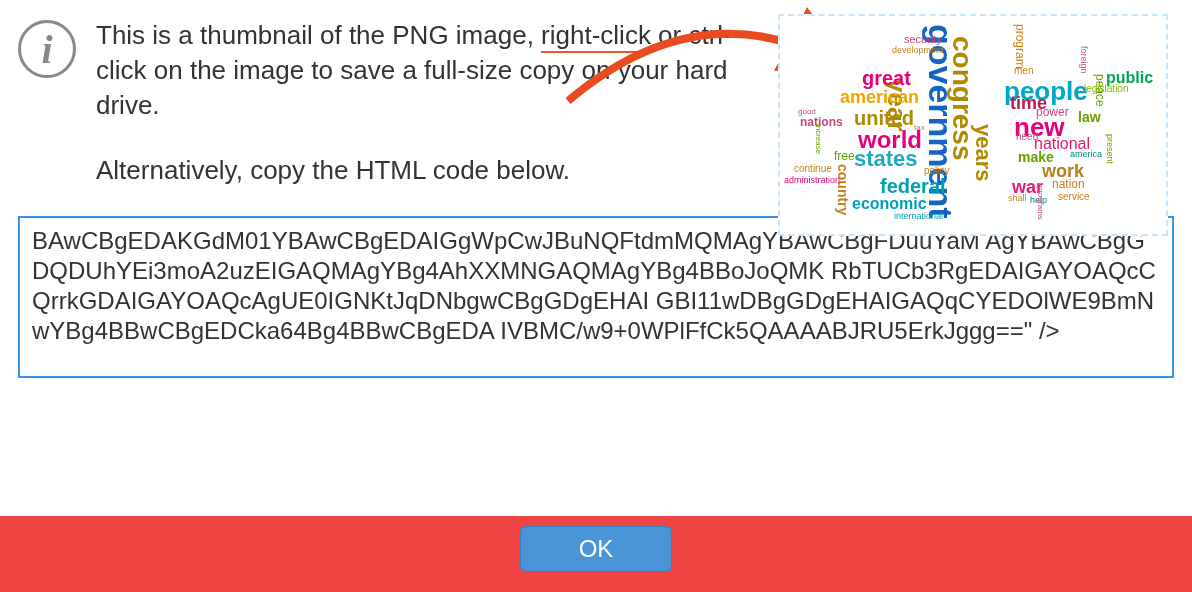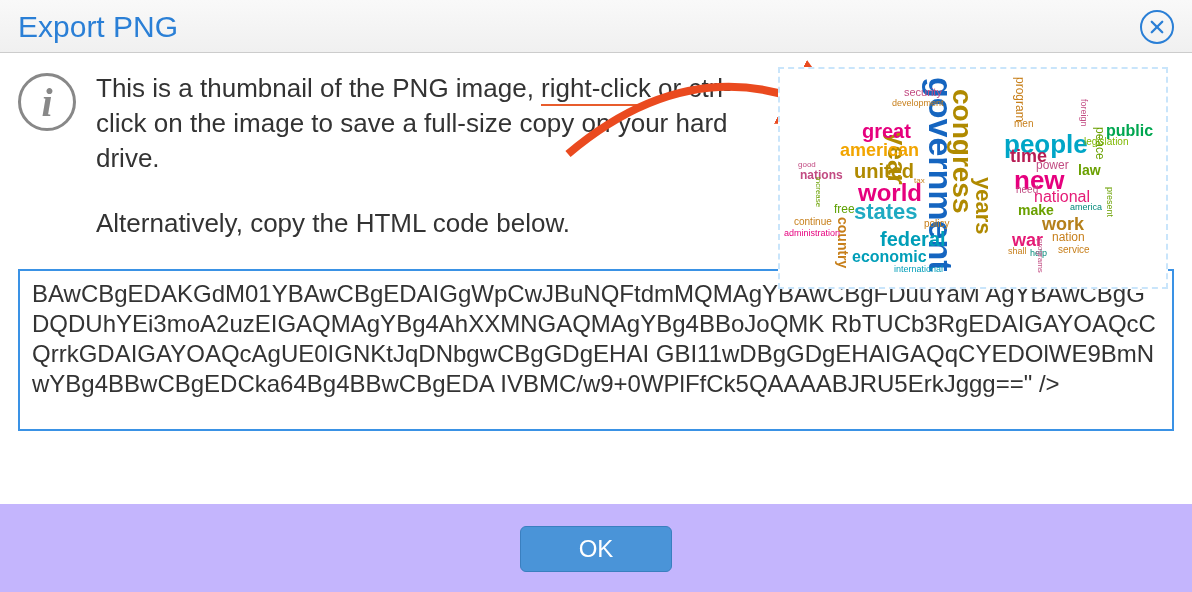--- a/index.html
+++ b/index.html
@@ -119,50 +119,41 @@
     font-family: -apple-system, BlinkMacSystemFont, "Helvetica Neue", Arial, sans-serif;
     font-size: 24px;
     color: #333;
     font-weight: 300;
     word-break: break-all;
     line-height: 1.25;
     height: 162px;
     overflow: hidden;
   }
   .footer {
-    background: #c4b5fd;
-    padding: 22px 0 20px 0;
+    background: #ef4444;
+    padding: 10px 0 20px 0;
     display: flex;
     justify-content: center;
     margin-top: 12px;
   }
   .ok-btn {
     background: #4a94d8;
     color: #fff;
     font-size: 24px;
     font-weight: 300;
     border: 1px solid #3a7fbf;
     border-radius: 6px;
     padding: 8px 58px;
     cursor: pointer;
   }
 </style>
 </head>
 <body>
 
 <div class="dialog">
-  <div class="header">
-    <div class="header-title">Export PNG</div>
-    <div class="close-btn">
-      <svg viewBox="0 0 24 24" fill="none" stroke="currentColor" stroke-width="3" stroke-linecap="round">
-        <line x1="5" y1="5" x2="19" y2="19"></line>
-        <line x1="19" y1="5" x2="5" y2="19"></line>
-      </svg>
-    </div>
-  </div>
 
   <div class="content">
     <div class="info-row">
       <div class="info-icon">i</div>
       <div class="info-text">
         <div>
           <span>This is a thumbnail of the PNG image, </span><span class="underline-orange">right-click</span><span> or ctrl-click on the image to save a full-size copy on your hard drive.</span>
         </div>
         <div class="para2">Alternatively, copy the HTML code below.</div>
       </div>

